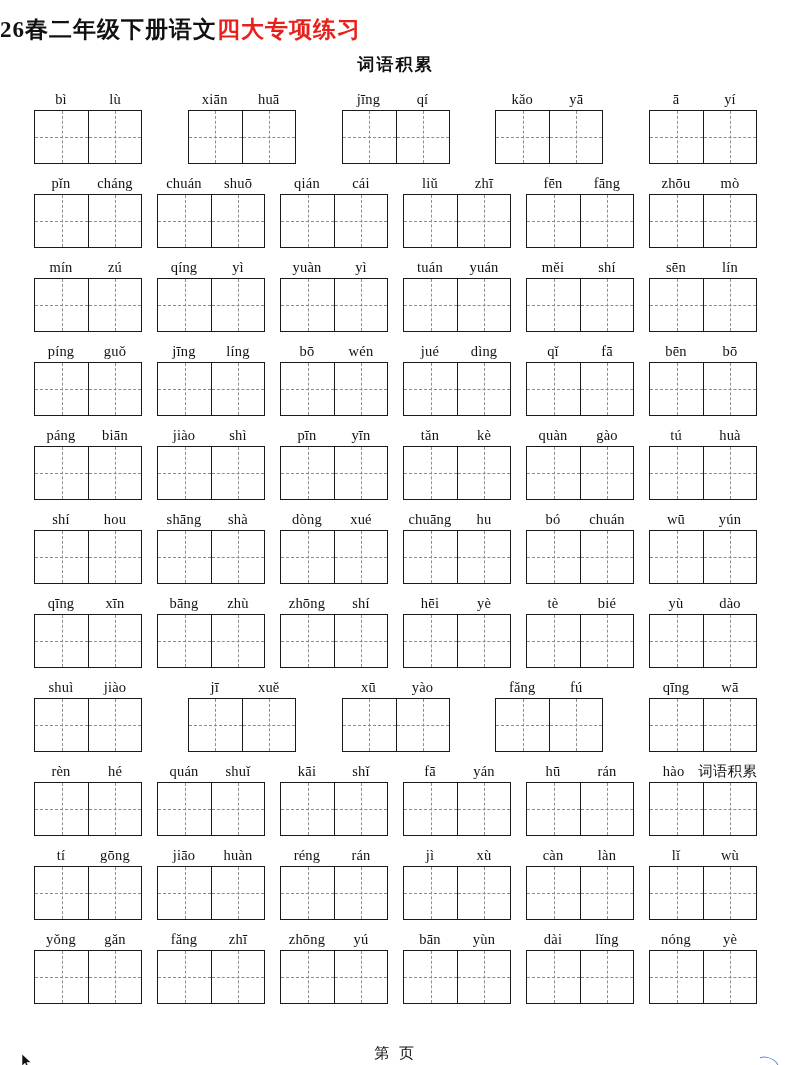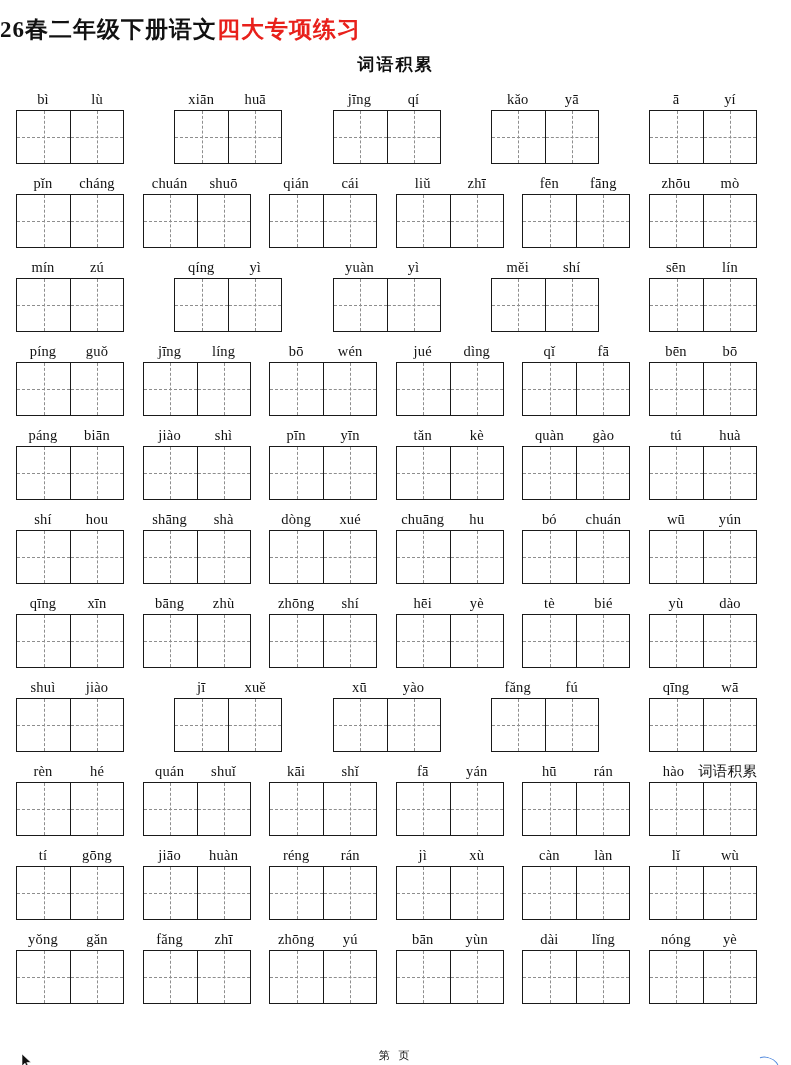--- a/index.html
+++ b/index.html
@@ -40,21 +40,21 @@
     text-align: center;
     margin-top: 8px;
     font-family: "Liberation Serif", serif;
     font-weight: bold;
     font-size: 17px;
     color: #111111;
     letter-spacing: 2px;
   }
   .grid-wrap {
     margin-top: 12px;
-    padding: 0 34px 0 16px;
+    padding: 0 34px 0 34px;
   }
   .row {
     display: flex;
     justify-content: space-between;
     margin-bottom: 8px;
   }
   .cellblock {
     width: 108px;
   }
   .pinyin {
@@ -105,21 +105,21 @@
     left: 50%;
     border-left: 1px dashed #8e8e8e;
   }
   .footer {
     position: absolute;
     bottom: 16px;
     left: 0;
     right: 0;
     text-align: center;
     font-family: "Liberation Serif", serif;
-    font-size: 11px;
+    font-size: 15px;
     color: #111111;
     letter-spacing: 3px;
   }
   .cursor {
     position: absolute;
     left: 22px;
     top: 1040px;
     width: 10px;
     height: 15px;
     pointer-events: none;
@@ -290,20 +290,30 @@
             <span>yuàn</span>
             <span>yì</span>
           </div>
           <div class="boxes">
             <div class="bx"></div>
             <div class="bx"></div>
           </div>
         </div>
         <div class="cellblock">
           <div class="pinyin">
+            <span>tuán</span>
+            <span>yuán</span>
+          </div>
+          <div class="boxes">
+            <div class="bx"></div>
+            <div class="bx"></div>
+          </div>
+        </div>
+        <div class="cellblock">
+          <div class="pinyin">
             <span>měi</span>
             <span>shí</span>
           </div>
           <div class="boxes">
             <div class="bx"></div>
             <div class="bx"></div>
           </div>
         </div>
         <div class="cellblock">
           <div class="pinyin">

